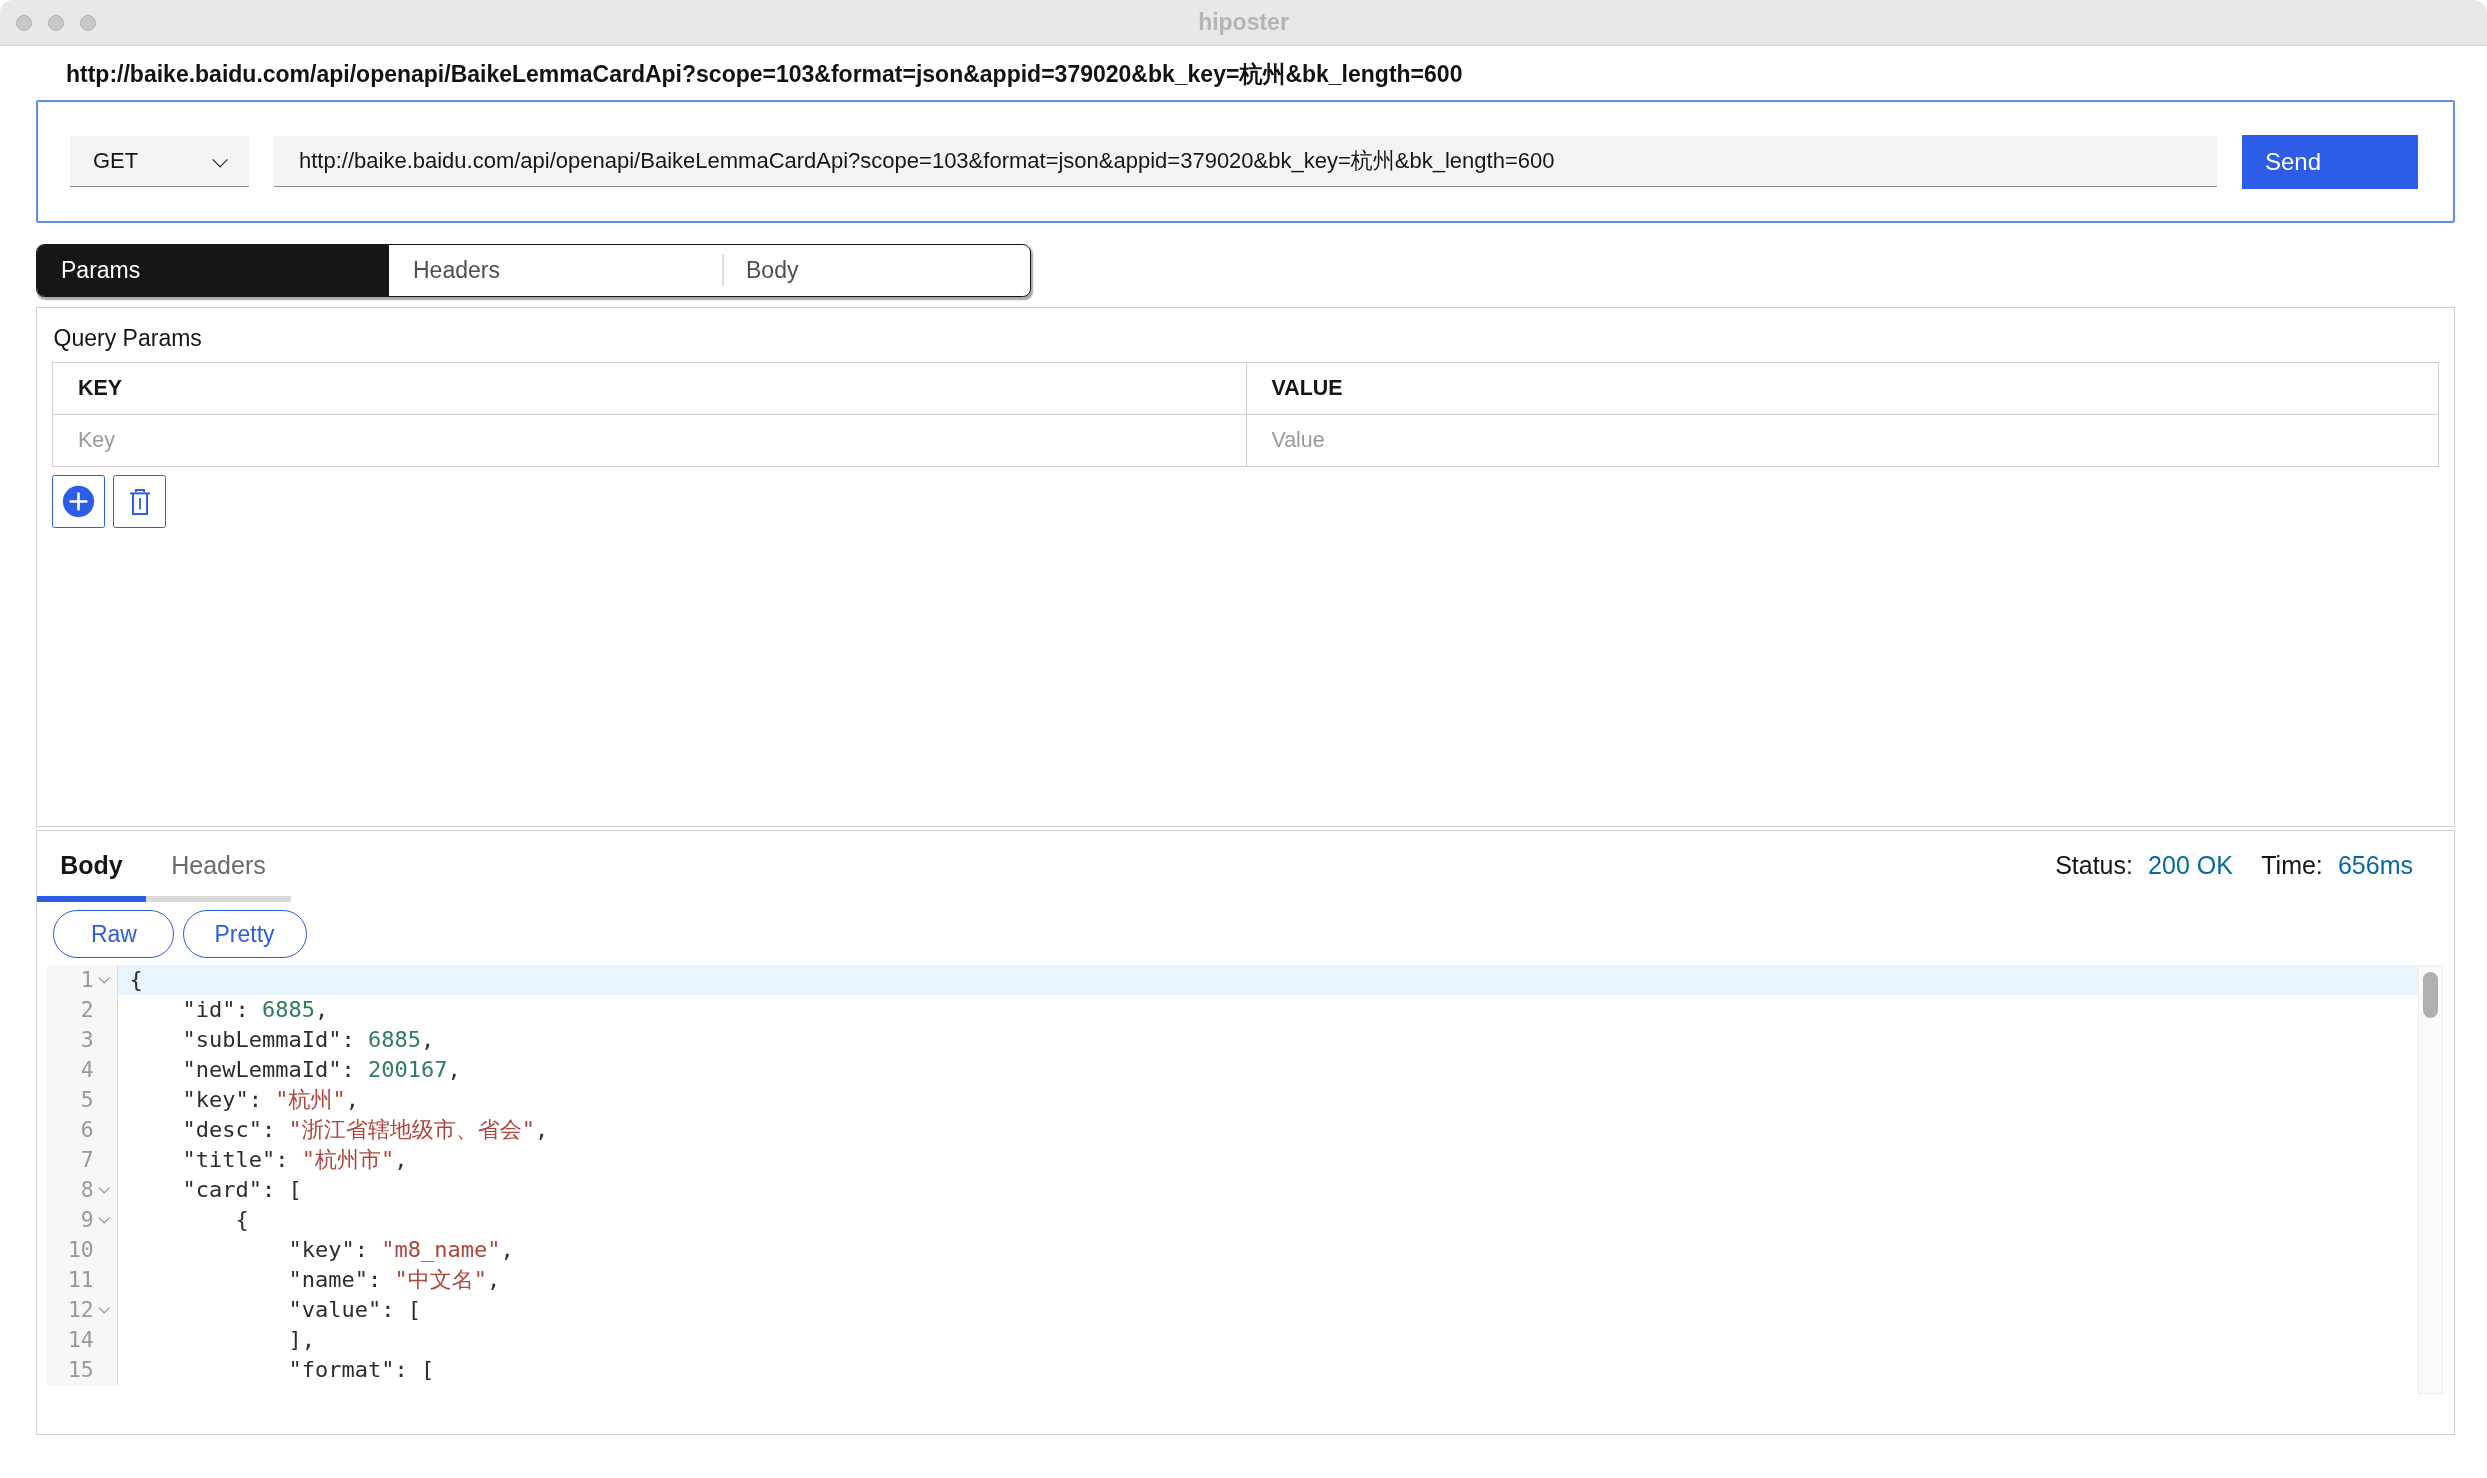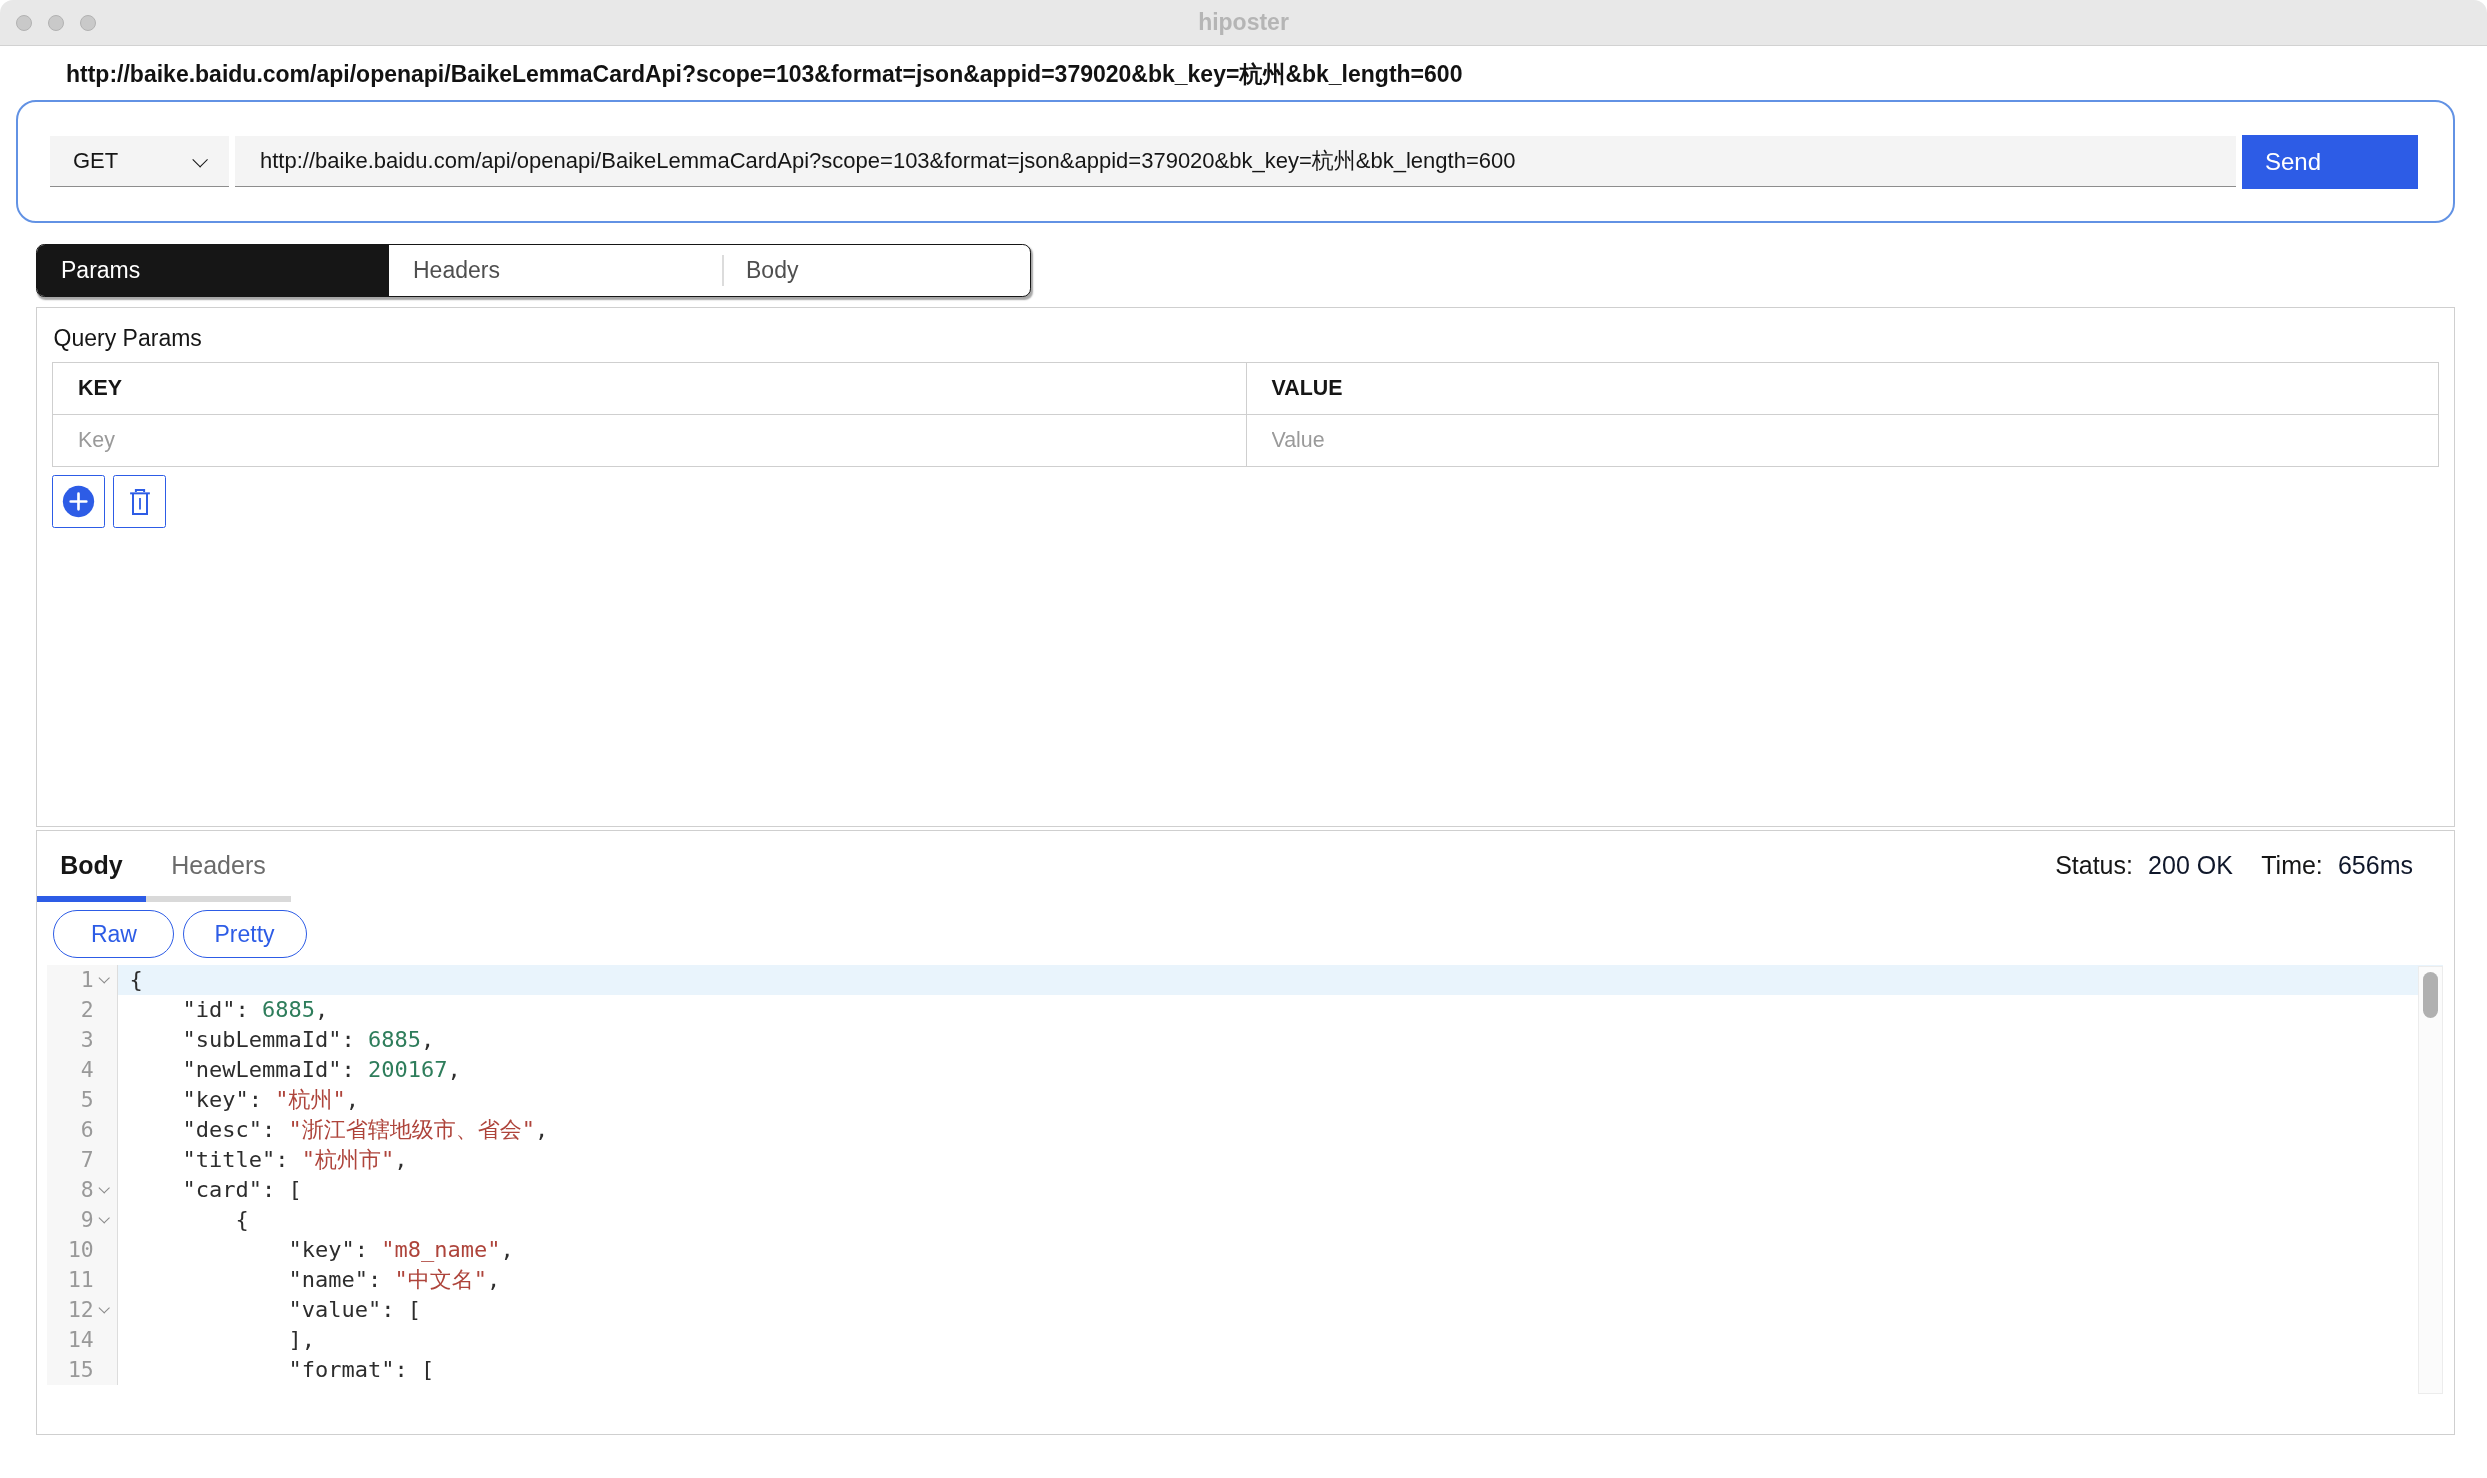--- a/index.html
+++ b/index.html
@@ -11,22 +11,22 @@
               border-radius:13px 13px 0 0; position:relative;
               display:flex; align-items:center; justify-content:center;text-align:right; }
   .lights { position:absolute; left:15.6px; top:15px; display:flex; gap:15.6px; }
   .light { width:16.4px; height:16.4px; border-radius:50%; background:#c9c9c9; border:0.8px solid #b2b2b2; }
   .win-title { font-size:23px; font-weight:bold; color:#b5b5b5; }
 
   
   .url-heading { margin:13px 49px 0 66px; font-size:23px; font-weight:bold; color:#121212; white-space:nowrap; }
 
   
-  .request-card { margin:10px 32px 0 16px; height:123px; border:2.5px solid #6292e4; border-radius:20px;
-                  display:flex; align-items:center; padding:0 35px 0 32px; gap:6px; }
+  .request-card { margin:10px 32px 0 36px; height:123px; border:2.5px solid #6292e4; border-radius:2px;
+                  display:flex; align-items:center; padding:0 35px 0 32px; gap:25px; }
   .method-select { width:179px; height:51px; background:#f4f4f4; border-bottom:1.6px solid #8d8d8d;
                    display:flex; align-items:center; justify-content:space-between;
                    padding:0 25px 0 23px; font-size:22px; color:#161616; cursor:pointer; }
   .chev { width:10.7px; height:10.7px; border-right:1.6px solid #161616; border-bottom:1.6px solid #161616;
           transform:rotate(45deg) translateY(-2.5px); }
   .url-input { flex:1; height:51px; background:#f4f4f4; border:none; border-bottom:1.6px solid #8d8d8d;
                padding:0 25px; font-size:22px; color:#161616; font-family:"Liberation Sans",sans-serif; outline:none; }
   .send-btn { width:176px; height:54px; background:#2d5ce6; border:none; color:#ffffff; font-size:24px;
               display:flex; align-items:center; padding-left:23px; cursor:pointer;
               font-family:"Liberation Sans",sans-serif; }
@@ -56,21 +56,21 @@
   .icon-btn { width:53px; height:53px; border:1.6px solid #2d5ce6; border-radius:2.5px; background:#fff;
               display:flex; align-items:center; justify-content:center; cursor:pointer; }
 
   
   .response-panel { margin:2.5px 32px 0 36px; height:605px; border:1.6px solid #cfcfcf; background:#fff; }
   .resp-header { display:flex; align-items:baseline; padding:20px 41px 0 0; }
   .resp-tab { font-size:25px; text-align:center; cursor:pointer; }
   .resp-tab.t0 { width:109px; font-weight:bold; color:#161616; }
   .resp-tab.t1 { width:145px; color:#6b6b6b; }
   .resp-status { margin-left:auto; font-size:25px; color:#161616; white-space:nowrap; }
-  .resp-status .green { color:#0f172a; }
+  .resp-status .green { color:#0369a1; }
   .resp-status .lbl { margin-left:21.4px; }
   .resp-status .lbl.first { margin-left:0; }
   .resp-status .val { margin-left:8.2px; }
   .tab-underlines { margin-top:16.4px; height:5.8px; display:flex; }
   .ul-blue { width:109px; background:#2d5ce6; }
   .ul-gray { width:145px; background:#d9d9d9; }
   .view-btns { margin:8.2px 0 0 16.4px; display:flex; gap:8.2px; }
   .pill { height:48px; border:1.6px solid #2d5ce6; border-radius:25.5px; color:#2d5ce6; font-size:23px;
           background:#fff; display:flex; align-items:center; justify-content:center; cursor:pointer;
           font-family:"Liberation Sans",sans-serif; }

